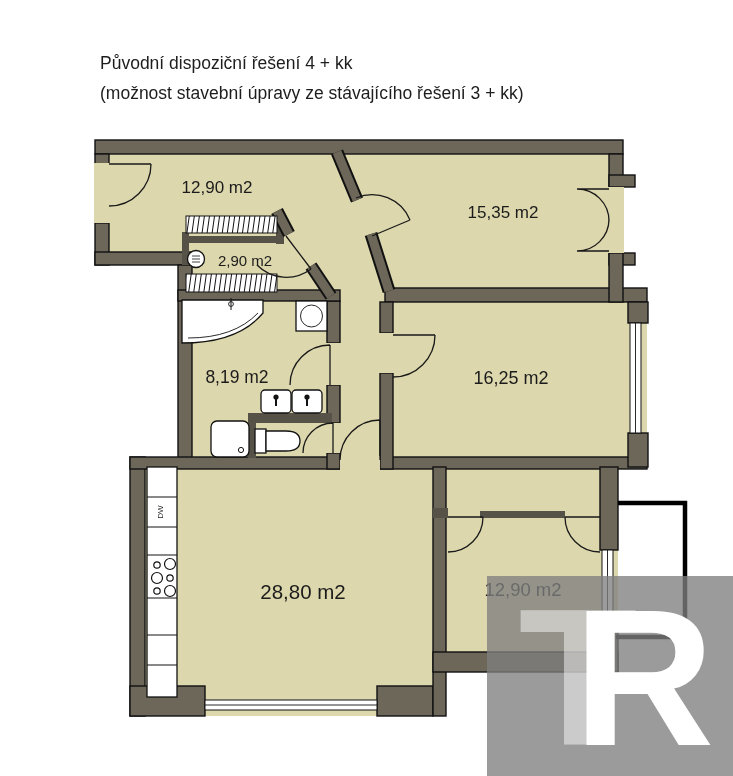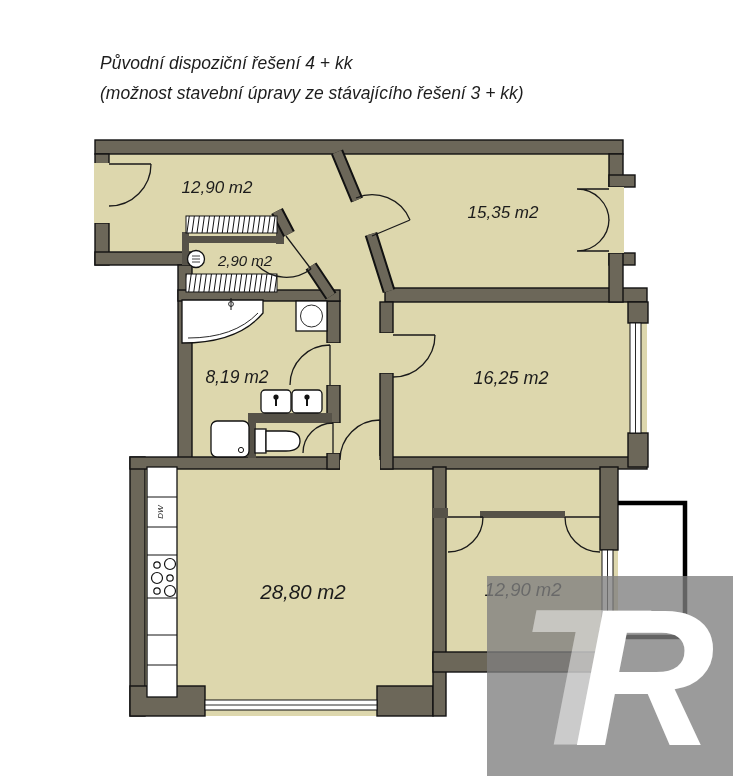--- a/index.html
+++ b/index.html
@@ -1,17 +1,17 @@
 <!DOCTYPE html>
 <html><head>
 <meta charset="utf-8">
 <style>
   html,body{margin:0;padding:0;background:#fff;}
   .stage{position:relative;width:733px;height:776px;background:#fff;overflow:hidden;
-         font-family:"Liberation Sans",sans-serif;font-style:italic;}
+         font-family:"Liberation Sans",sans-serif;}
   svg{display:block;}
   .wall{fill:#6c6759;stroke:#121212;stroke-width:1.4;}
   .thin{fill:#565248;}
   .dgb{stroke:#121212;stroke-width:13;fill:none;stroke-linecap:butt;}
   .dgf{stroke:#6c6759;stroke-width:9;fill:none;stroke-linecap:butt;}
   .gap{fill:#ddd7ad;}
   .winw{fill:#ffffff;stroke:#121212;stroke-width:1;}
   .fix{fill:#ffffff;stroke:#121212;stroke-width:1.3;}
   .fixl{fill:none;stroke:#121212;stroke-width:0.9;}
   .arc{fill:none;stroke:#1a1a1a;stroke-width:1.3;}

